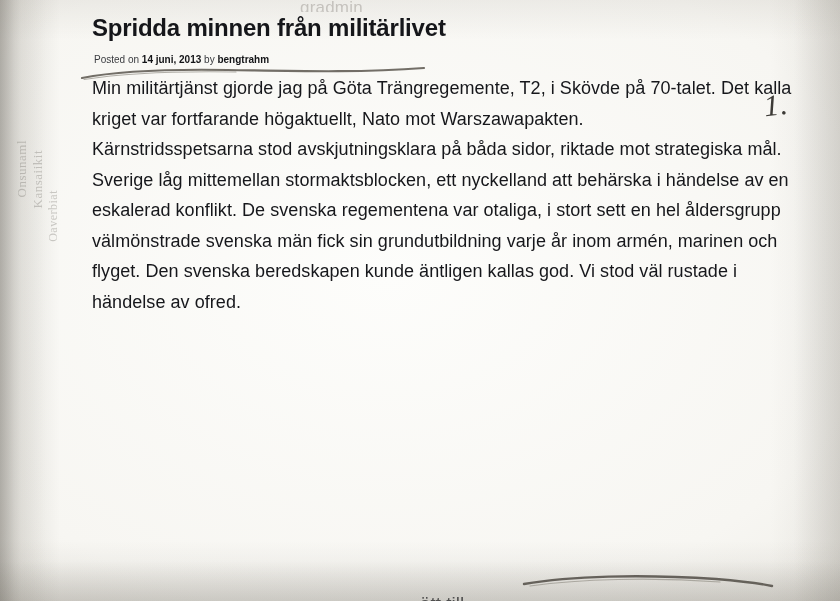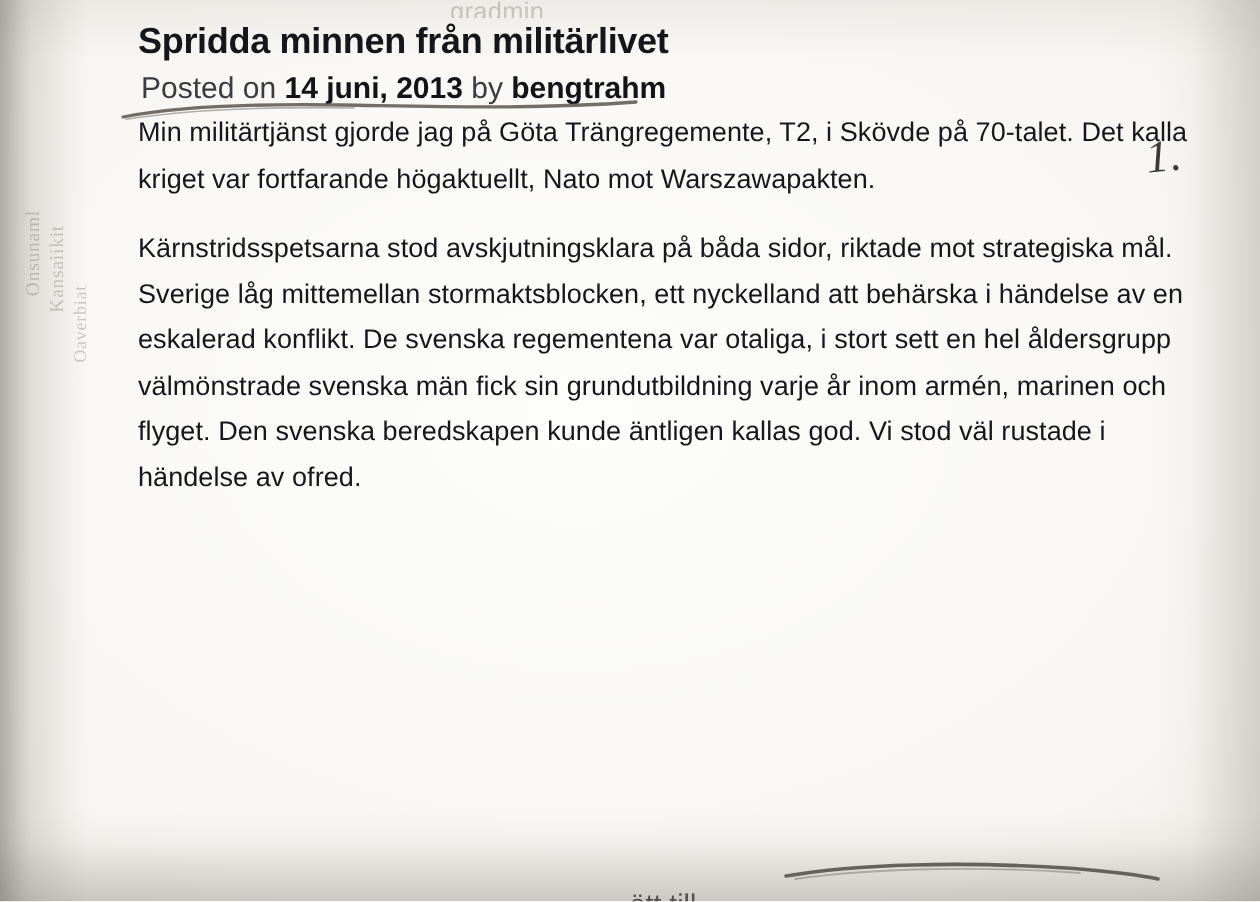--- a/index.html
+++ b/index.html
@@ -89,38 +89,38 @@
     font-size: 24px;
     line-height: 40px;
     color: #15161a;
     letter-spacing: -0.2px;
     margin: 0 0 2px 0;
     white-space: nowrap;
   }
 
   #meta {
     font-family: "Liberation Sans", sans-serif;
-    font-size: 20px;
+    font-size: 10px;
     line-height: 19px;
     color: #26282c;
     margin: 0 0 4px 2px;
     white-space: nowrap;
   }
   #meta .light { font-weight: normal; color: #3a3c40; }
   #meta .strong { font-weight: bold; color: #131417; }
 
   .body-par {
     font-family: "Liberation Sans", sans-serif;
     font-size: 18px;
     line-height: 30.5px;
     color: #16171b;
     margin: 0;
     letter-spacing: 0.05px;
   }
-  .body-par + .body-par { margin-top: 16px; }
+  .body-par + .body-par { margin-top: 0px; }
 
   
   #page-number {
     position: absolute;
     right: 52px;
     top: 88px;
     font-family: "Liberation Serif", serif;
     font-style: italic;
     font-size: 30px;
     color: #3c3a36;

